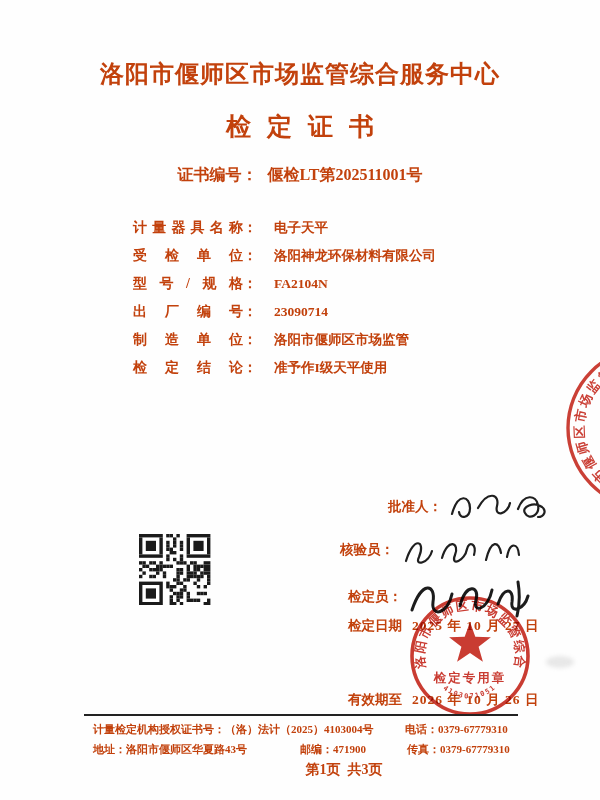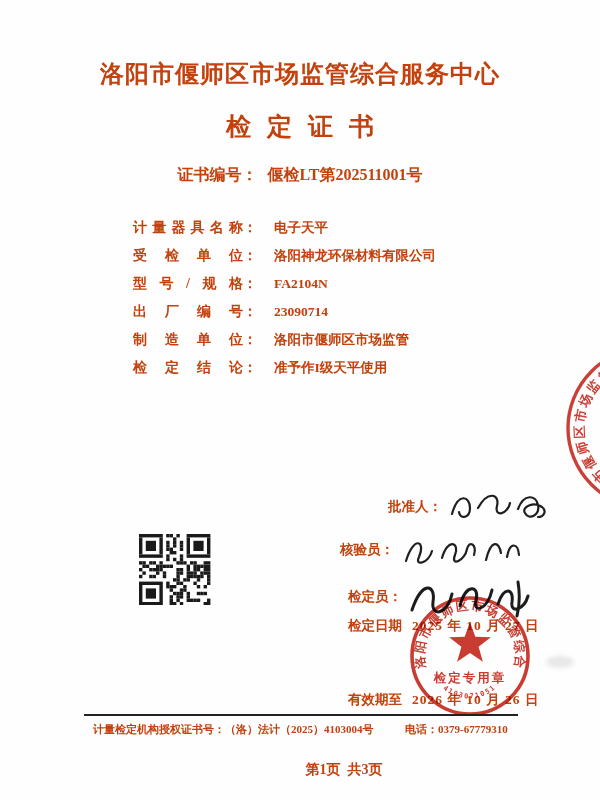--- a/index.html
+++ b/index.html
@@ -268,15 +268,20 @@
       <textPath href="#sideArc" startOffset="14">洛阳市偃师区市场监管</textPath>
     </text>
   </svg>
 
   <div class="rule"></div>
 
   <div class="foot1">
     <span>计量检定机构授权证书号：</span><span>（洛）法计（2025）4103004号</span>
     <span class="tel"><span>电话：</span><span>0379-67779310</span></span>
   </div>
+  <div class="foot2">
+    <span><span>地址：</span><span>洛阳市偃师区华夏路43号</span></span>
+    <span class="zip"><span>邮编：</span><span>471900</span></span>
+    <span class="fax"><span>传真：</span><span>0379-67779310</span></span>
+  </div>
   <div class="page-info">第1页  共3页</div>
 
 </div>
 
 </body></html>

